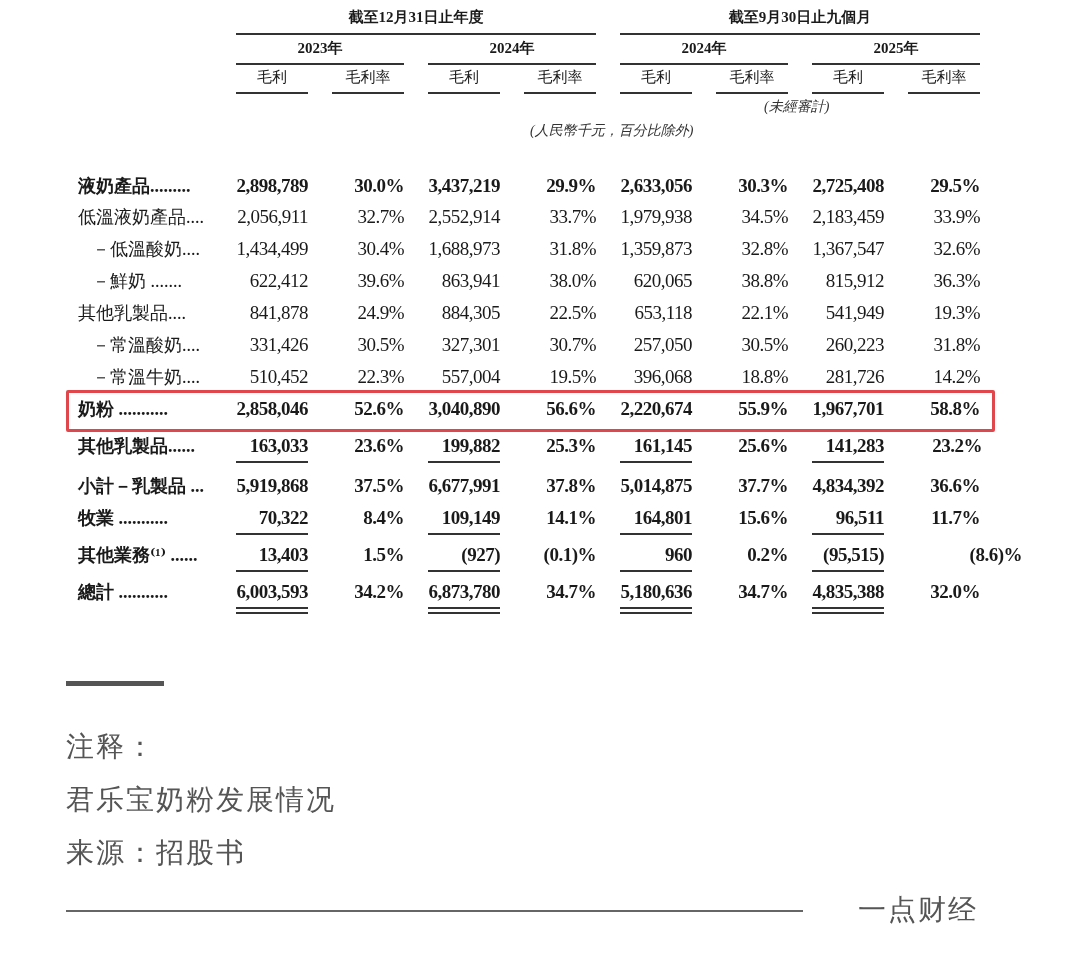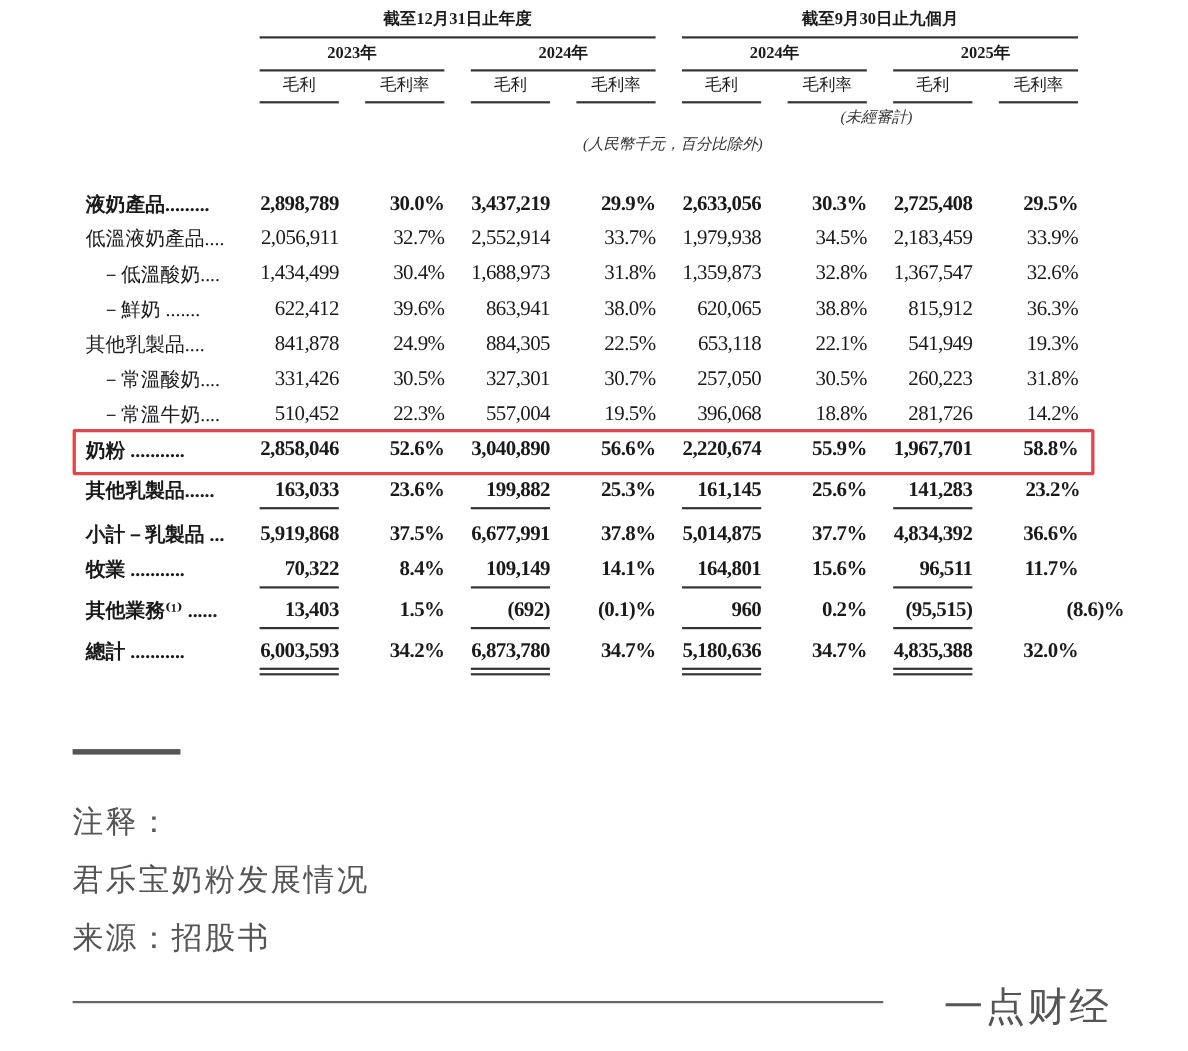--- a/index.html
+++ b/index.html
@@ -183,21 +183,21 @@
       <div class="cell" style="left: 870px; width: 110px;">11.7%</div>
     </div>
     <div class="ul" style="left: 236px; width: 72px; top: 533px;"></div>
     <div class="ul" style="left: 428px; width: 72px; top: 533px;"></div>
     <div class="ul" style="left: 620px; width: 72px; top: 533px;"></div>
     <div class="ul" style="left: 812px; width: 72px; top: 533px;"></div>
     <div class="row bold" style="top: 539px;">
       <div class="label">其他業務⁽¹⁾ ......</div>
       <div class="cell" style="left: 198px; width: 110px;">13,403</div>
       <div class="cell" style="left: 294px; width: 110px;">1.5%</div>
-      <div class="cell" style="left: 390px; width: 110px;">(692)</div>
+      <div class="cell" style="left: 390px; width: 110px;">(927)</div>
       <div class="cell" style="left: 486px; width: 110px;">(0.1)%</div>
       <div class="cell" style="left: 582px; width: 110px;">960</div>
       <div class="cell" style="left: 678px; width: 110px;">0.2%</div>
       <div class="cell" style="left: 774px; width: 110px;">(95,515)</div>
       <div class="cell" style="left: 912px; width: 110px;">(8.6)%</div>
     </div>
     <div class="ul" style="left: 236px; width: 72px; top: 570px;"></div>
     <div class="ul" style="left: 428px; width: 72px; top: 570px;"></div>
     <div class="ul" style="left: 620px; width: 72px; top: 570px;"></div>
     <div class="ul" style="left: 812px; width: 72px; top: 570px;"></div>
@@ -222,13 +222,13 @@
     <div class="ul" style="left: 812px; width: 72px; top: 612px;"></div>
   </div>
 
 <div class="redbox"></div>
 
 <div class="abs" style="left:66px; top:681px; width:98px; height:5px; background:#555;"></div>
 <div class="abs sans" style="left:66px; top:728px; font-size:28px; letter-spacing:2px;">注释：</div>
 <div class="abs sans" style="left:66px; top:781px; font-size:28px; letter-spacing:2px;">君乐宝奶粉发展情况</div>
 <div class="abs sans" style="left:66px; top:834px; font-size:28px; letter-spacing:2px;">来源：招股书</div>
 <div class="abs" style="left:66px; top:910px; width:737px; height:2px; background:#666;"></div>
-<div class="abs sans" style="left:858px; top:891px; font-size:36px; letter-spacing:2px;">一点财经</div>
+<div class="abs sans" style="left:858px; top:891px; font-size:28px; letter-spacing:2px;">一点财经</div>
 
 </body></html>

